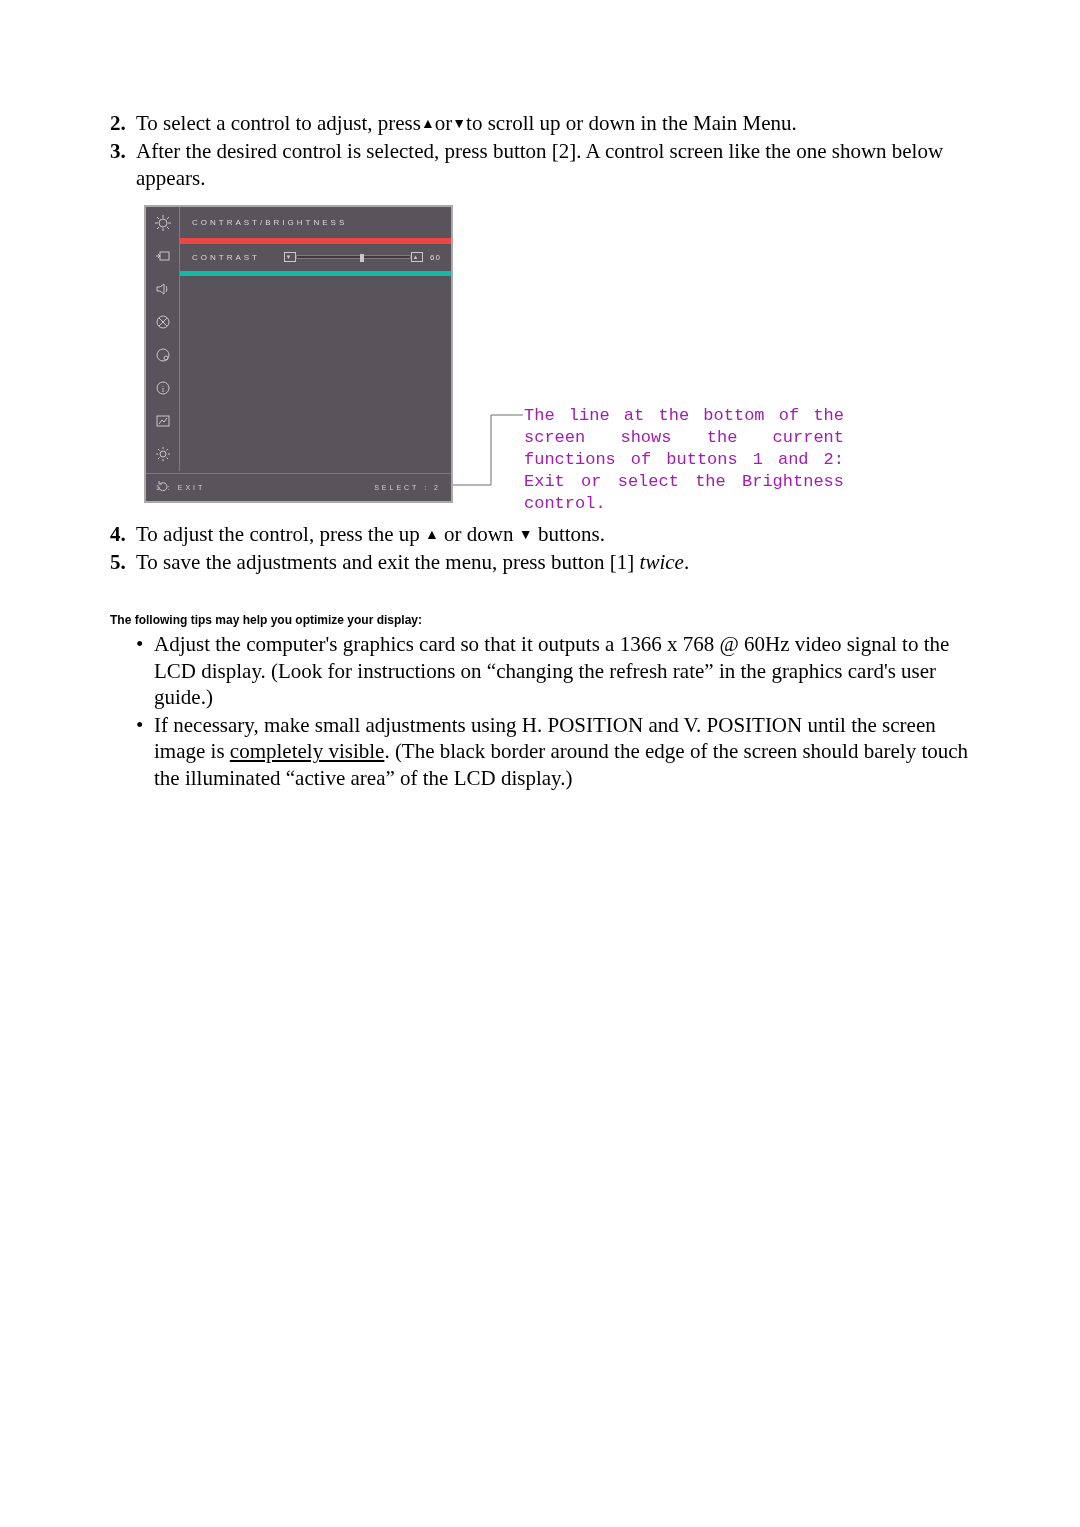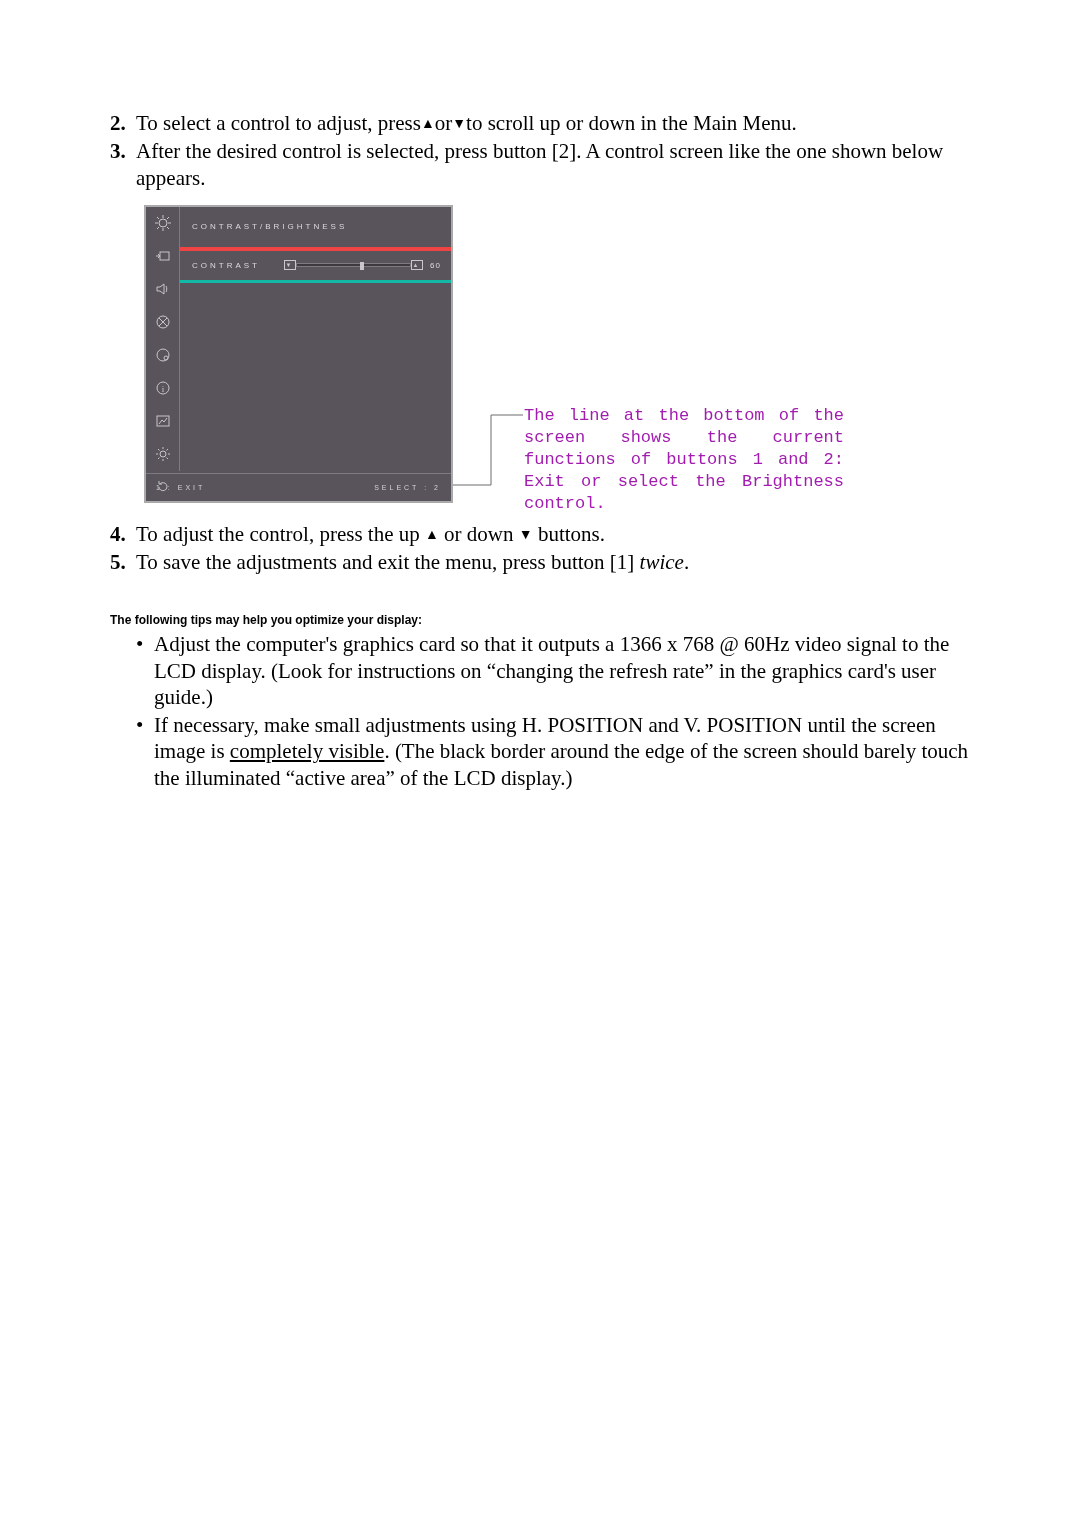--- a/index.html
+++ b/index.html
@@ -19,22 +19,22 @@
   ul.tips > li > .txt { flex: 1; }
   .underline { text-decoration: underline; }
 
   .figure-wrap { position: relative; margin: 14px 0 10px 34px; height: 306px; }
   .osd { position: absolute; left: 0; top: 0; width: 309px; height: 298px; border: 2px solid #aaa; background: #59535c; }
   .osd-body { position: absolute; left: 0; top: 0; right: 0; height: 264px; display: flex; }
   .osd-sidebar { width: 34px; flex: 0 0 34px; border-right: 1px solid #7d7a80; }
   .osd-sidebar .cell { height: 33px; display: flex; align-items: center; justify-content: center; color: #d0cdd3; }
   .osd-sidebar .cell svg { width: 16px; height: 16px; }
   .osd-main { flex: 1; }
-  .osd-title { height: 44px; border-bottom: 4px solid #ef4444; padding-left: 12px; display: flex; align-items: center; color: #dcd9df; font-family: Arial, sans-serif; font-size: 8px; letter-spacing: 3px; }
-  .osd-row { height: 32px; border-bottom: 3px solid #14b8a6; display: flex; align-items: center; padding: 0 10px 0 12px; color: #dcd9df; font-family: Arial, sans-serif; font-size: 8px; letter-spacing: 3px; }
+  .osd-title { height: 37px; border-bottom: 6px solid #ef4444; padding-left: 12px; display: flex; align-items: center; color: #dcd9df; font-family: Arial, sans-serif; font-size: 8px; letter-spacing: 3px; }
+  .osd-row { height: 32px; border-bottom: 5px solid #14b8a6; display: flex; align-items: center; padding: 0 10px 0 12px; color: #dcd9df; font-family: Arial, sans-serif; font-size: 8px; letter-spacing: 3px; }
   .osd-row .lbl { width: 92px; flex: 0 0 92px; }
   .osd-row .slider { flex: 1; display: flex; align-items: center; }
   .token { width: 12px; height: 10px; border: 1px solid #c9c6cc; display: flex; align-items: center; justify-content: center; font-size: 6px; color: #c9c6cc; }
   .track { flex: 1; height: 4px; background: #3d393f; position: relative; border: 1px solid #7d7a80; }
   .thumb { position: absolute; top: -2px; width: 4px; height: 8px; background: #c9c6cc; }
   .val { width: 18px; text-align: right; letter-spacing: 1px; }
   .osd-statusbar { position: absolute; left: 0; right: 0; bottom: 0; height: 28px; border-top: 1px solid #7d7a80; display: flex; align-items: center; justify-content: space-between; padding: 0 10px; color: #d6d3d9; font-family: Arial, sans-serif; font-size: 7px; letter-spacing: 3px; }
 
   .callout-line { position: absolute; stroke: #6c6c6c; stroke-width: 1; fill: none; }
   .callout-text { position: absolute; left: 380px; top: 200px; width: 320px; font-family: Liberation Mono, monospace; font-size: 17px; line-height: 1.3; color: #a21caf; text-align: justify; }

